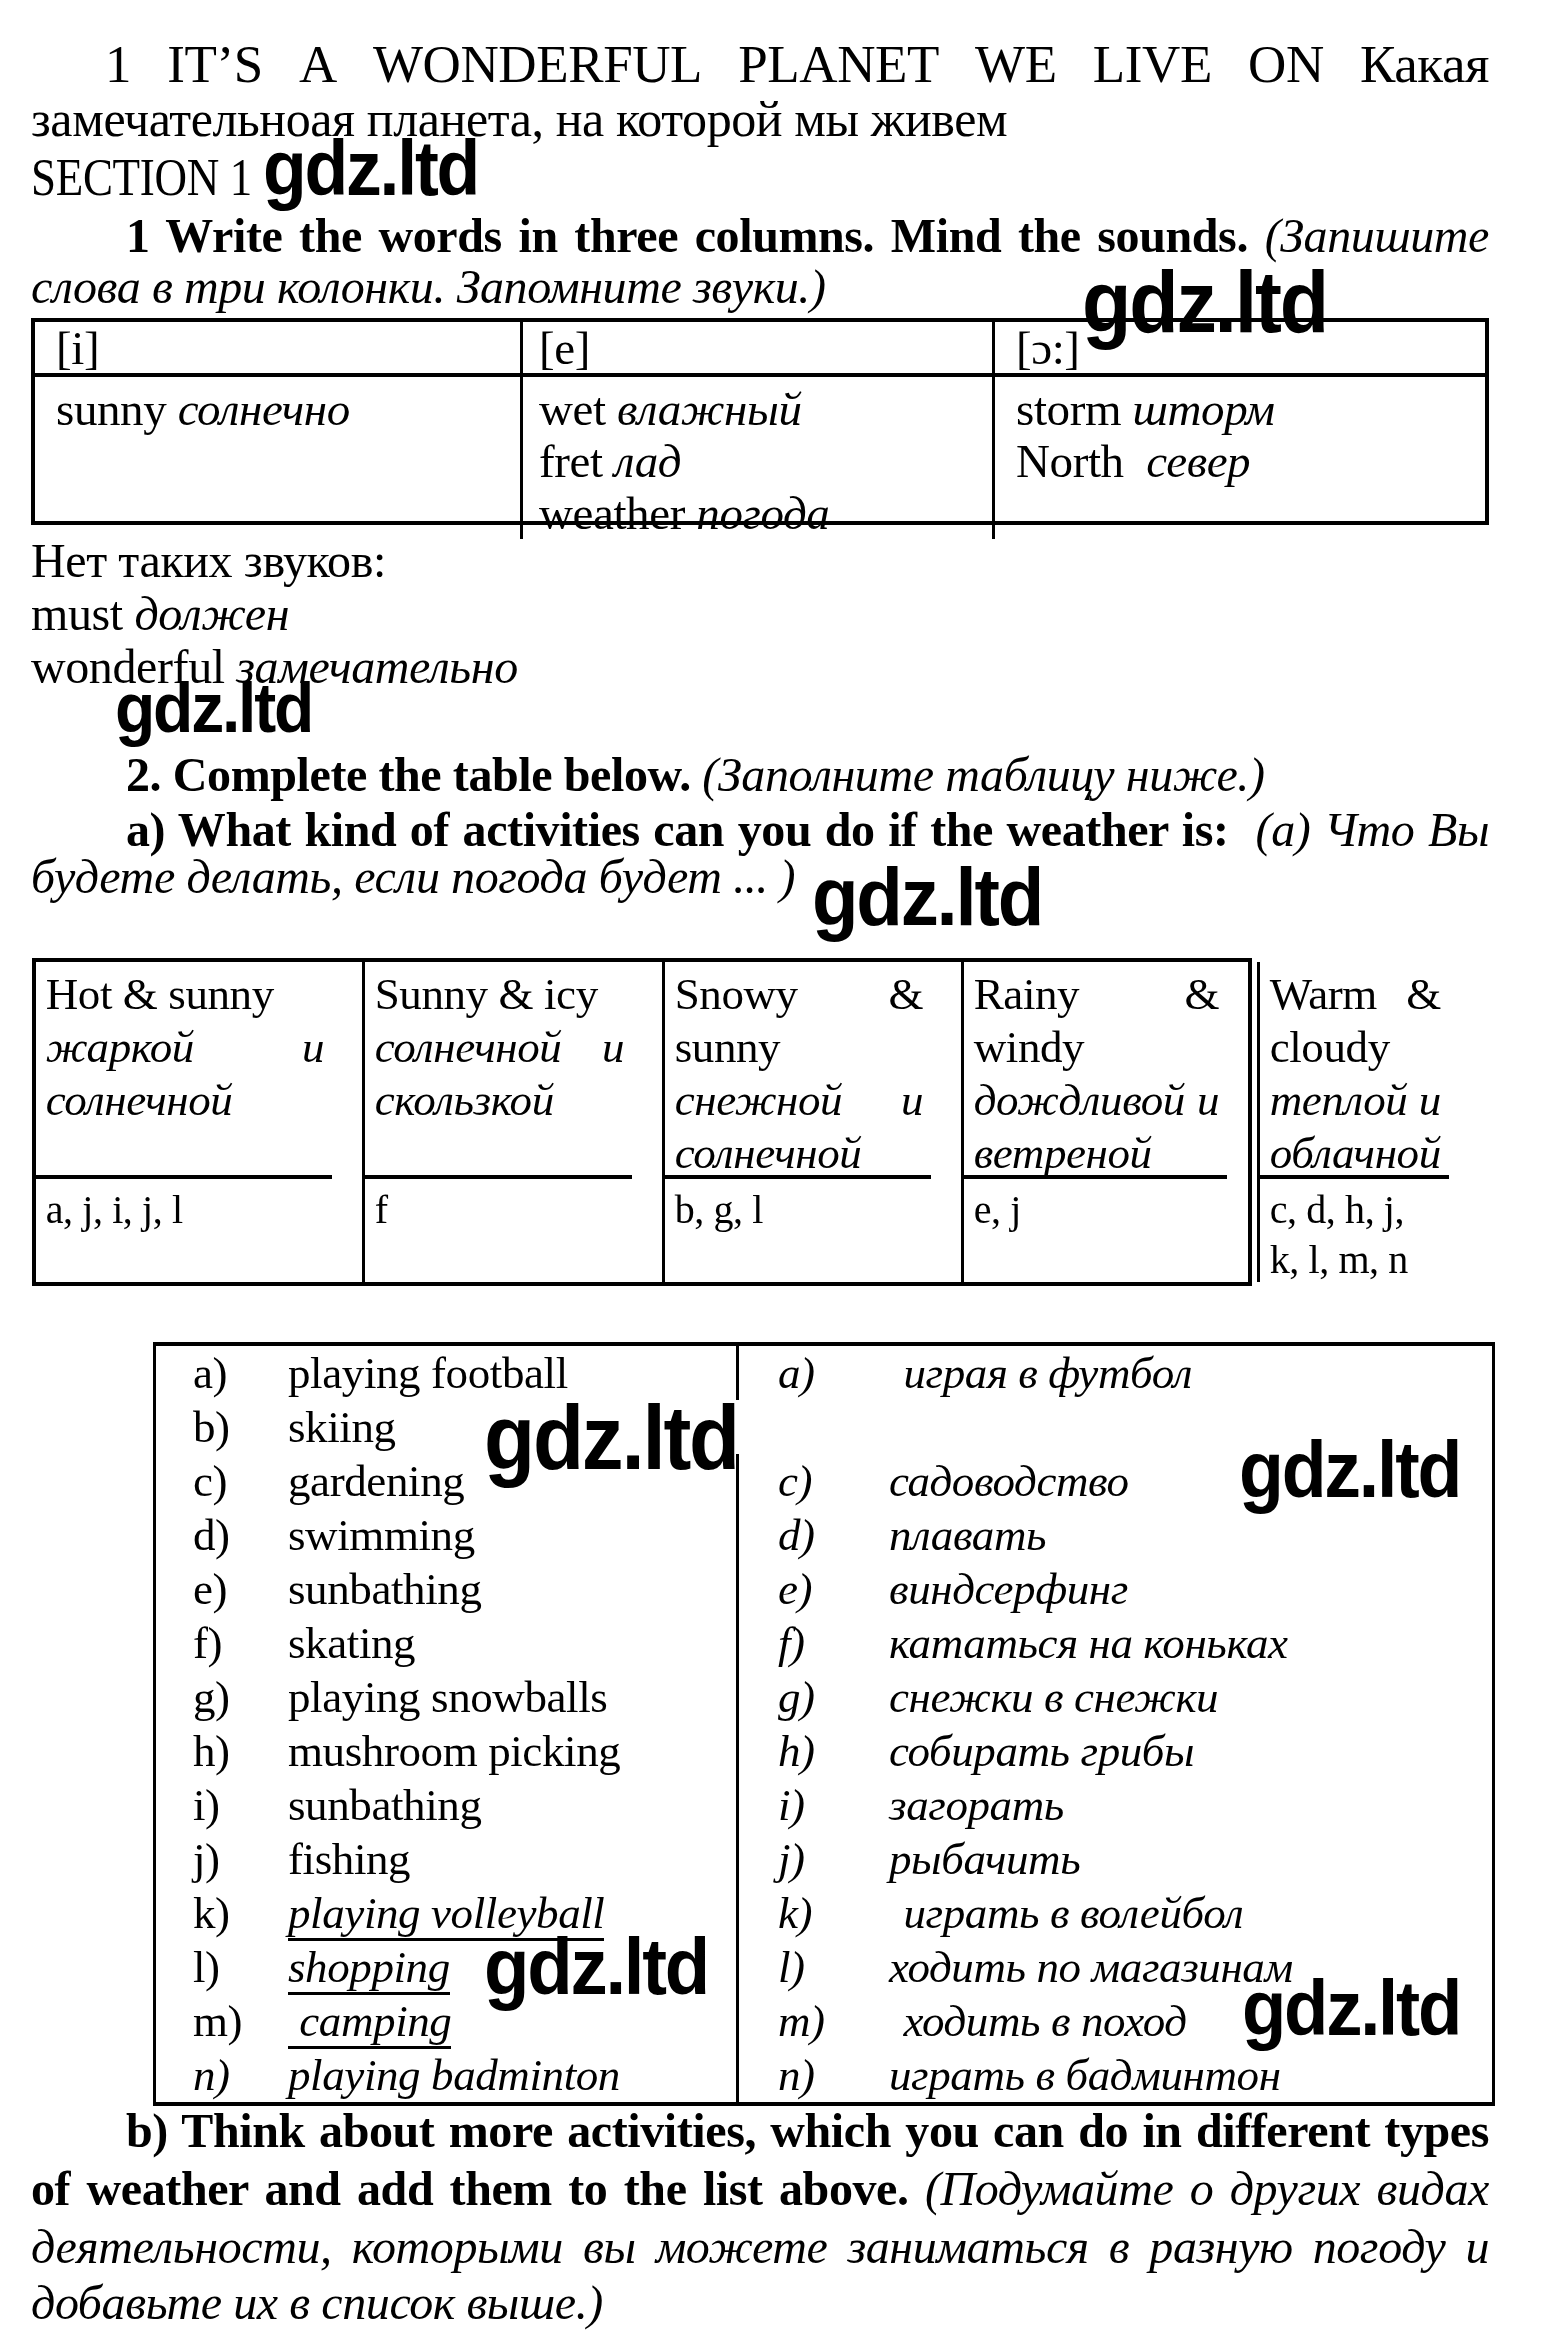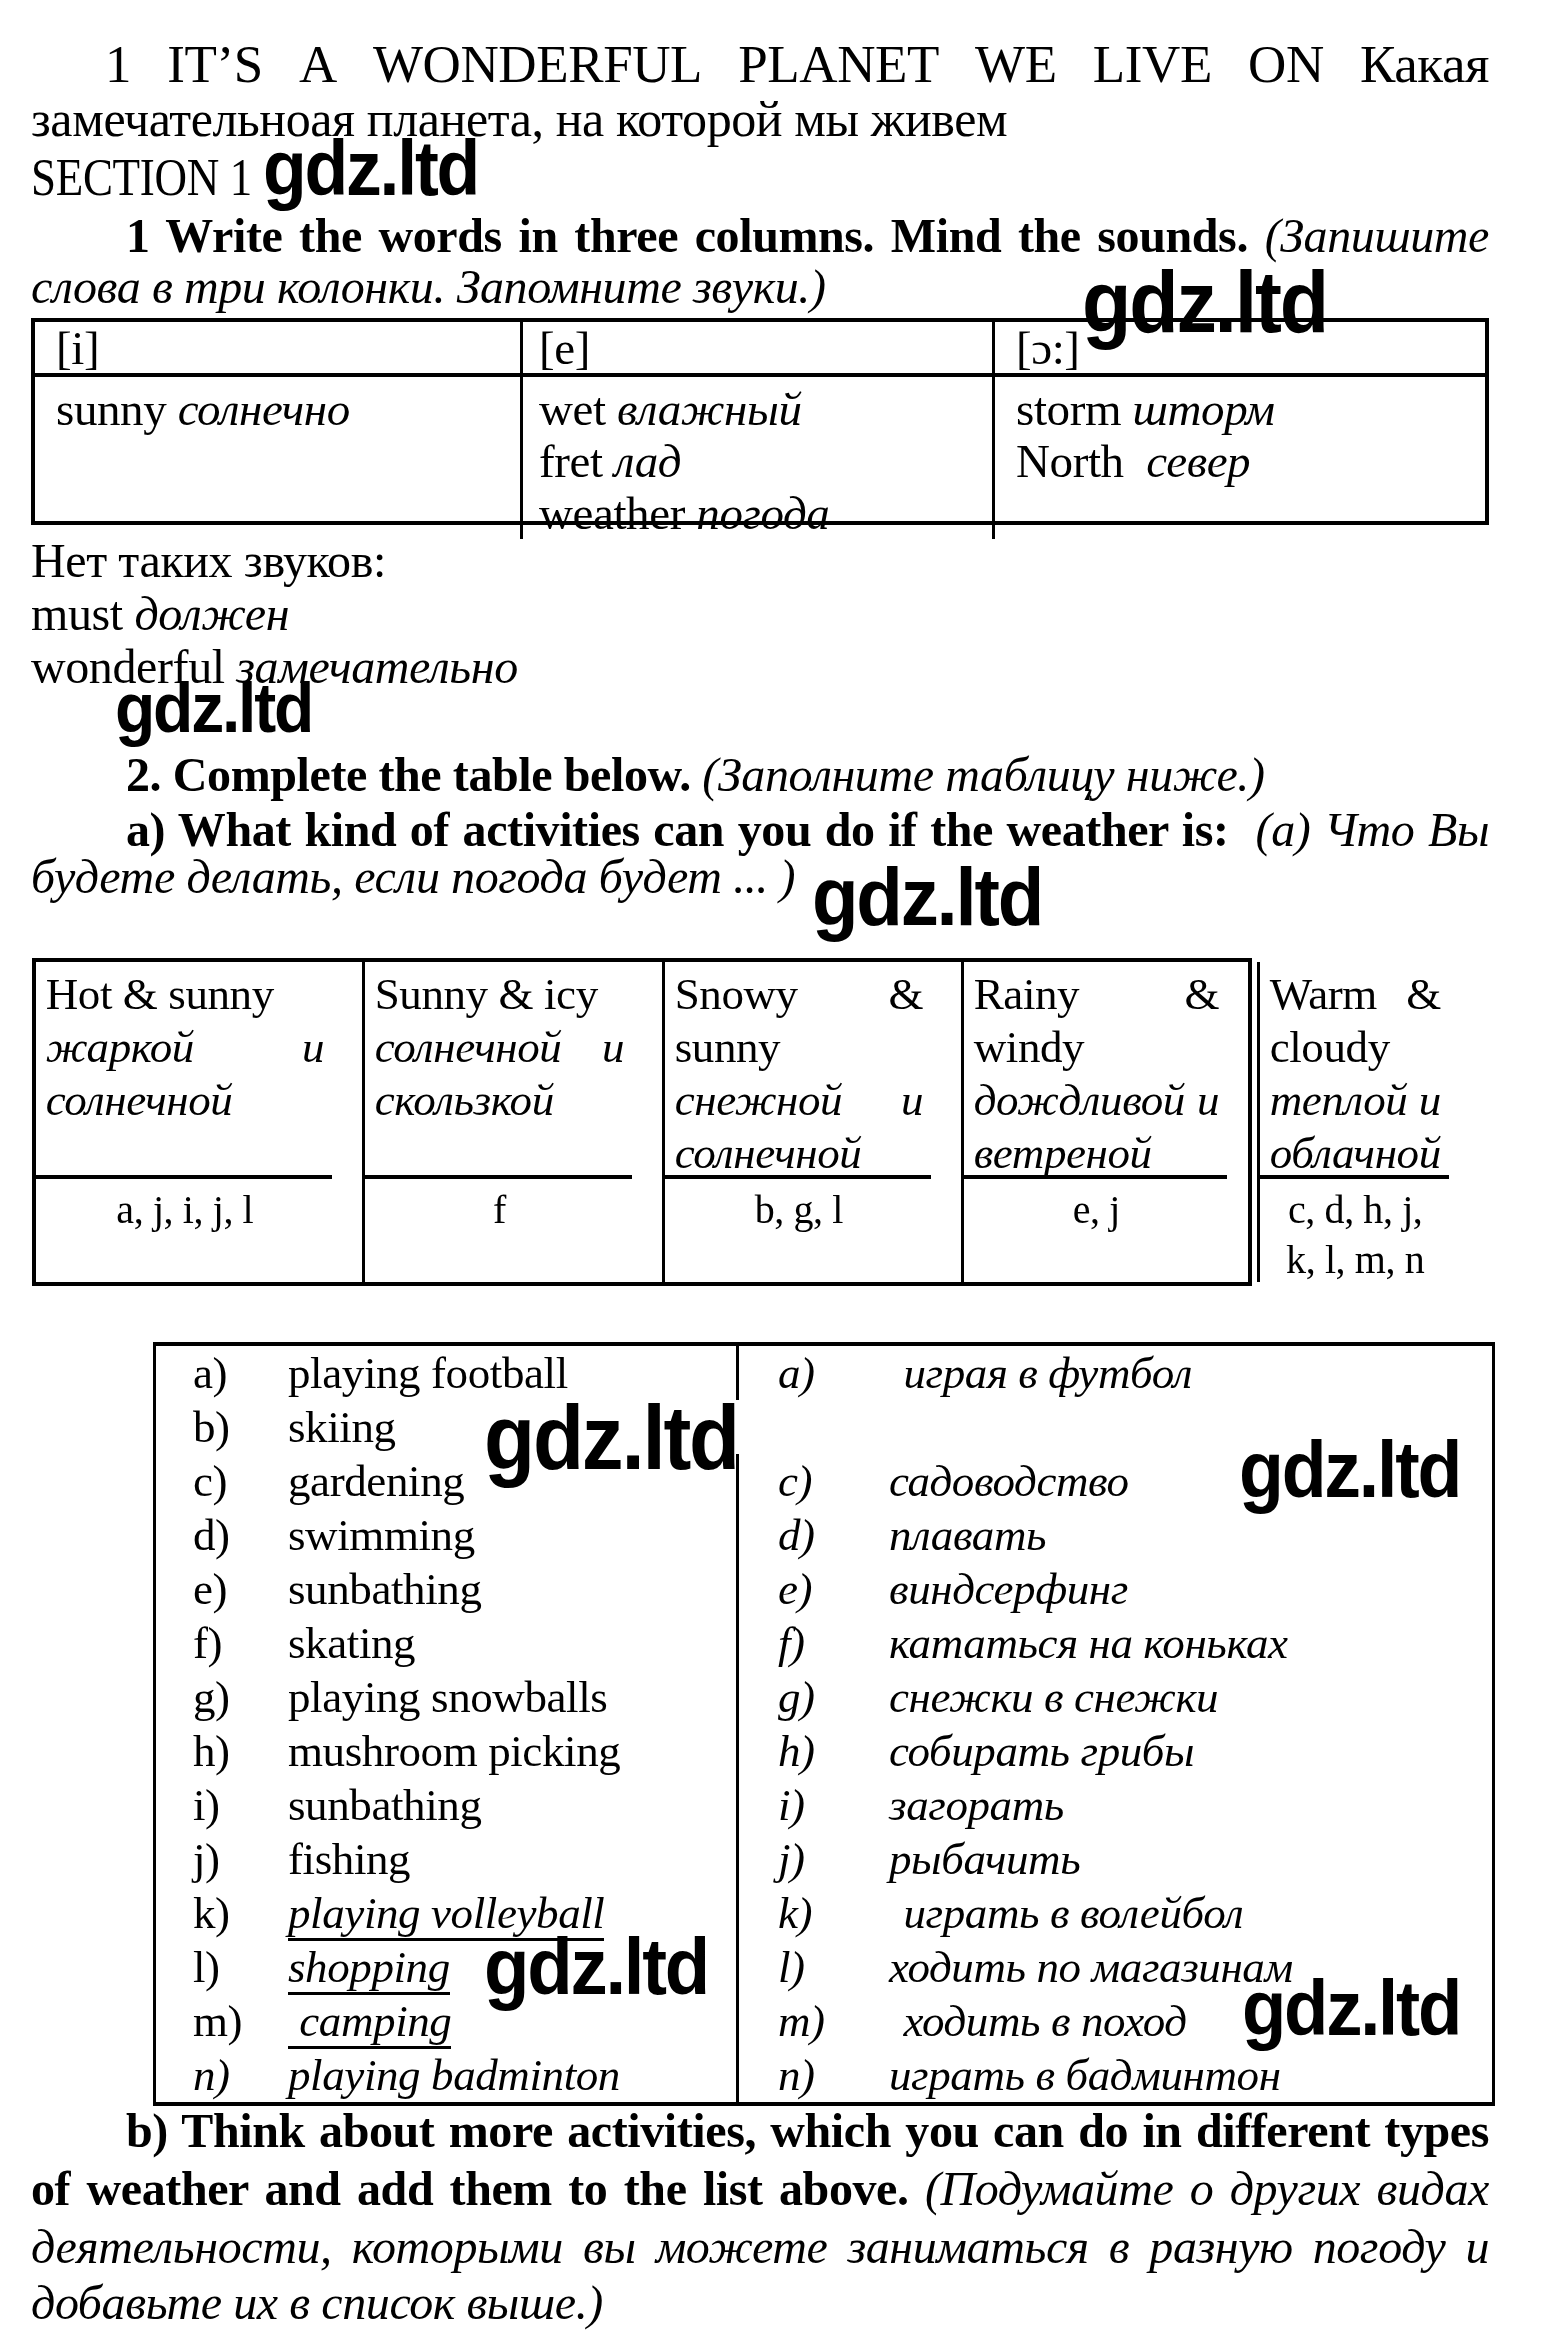--- a/index.html
+++ b/index.html
@@ -25,21 +25,21 @@
   .t1 .hc{border-bottom:4px solid #000;padding:0 0 0 21px;line-height:52px;}
   .t1 .bc{padding:6.4px 0 0 21px;line-height:52px;}
   .t1 .c1{border-right:3.2px solid #000;}
   .t1 .c2{border-right:3.2px solid #000;padding-left:16px;}
   
   .nosnd{left:31px;font-size:48px;line-height:52px;}
   
   .t2{left:32px;top:958px;width:1220px;border:4px solid #000;border-bottom-width:4.8px;box-sizing:border-box;
       display:grid;grid-template-columns:296px 300px 299px 296px 1fr;grid-template-rows:217px 1fr;}
   .t2 .hc{padding:6.4px 8px 0 9.7px;line-height:53px;font-size:45px;border-bottom:4.8px solid #000;}
-  .t2 .dc{padding:6.4px 8px 0 9.7px;line-height:50px;font-size:40px;height:97px;text-align:center;}
+  .t2 .dc{padding:6.4px 8px 0 9.7px;line-height:50px;font-size:40px;height:97px;}
   .t2 .bl{border-left:3.2px solid #000;margin-left:30px;}
   .sp{display:flex;justify-content:space-between;}
   
   .t3{left:153px;top:1342px;width:1342px;border:3.2px solid #000;border-top-width:4px;border-bottom-width:4.8px;box-sizing:border-box;}
   .arow{display:grid;grid-template-columns:580px 1fr;height:54px;}
   .acell{line-height:54px;font-size:45px;white-space:nowrap;overflow:visible;}
   .acell.rgt{border-left:3.2px solid #000;}
   .alet{display:inline-block;width:56px;margin-left:37px;}
   .acell.rgt .alet{margin-left:39px;font-style:italic;}
   .atxt{margin-left:39px;}

